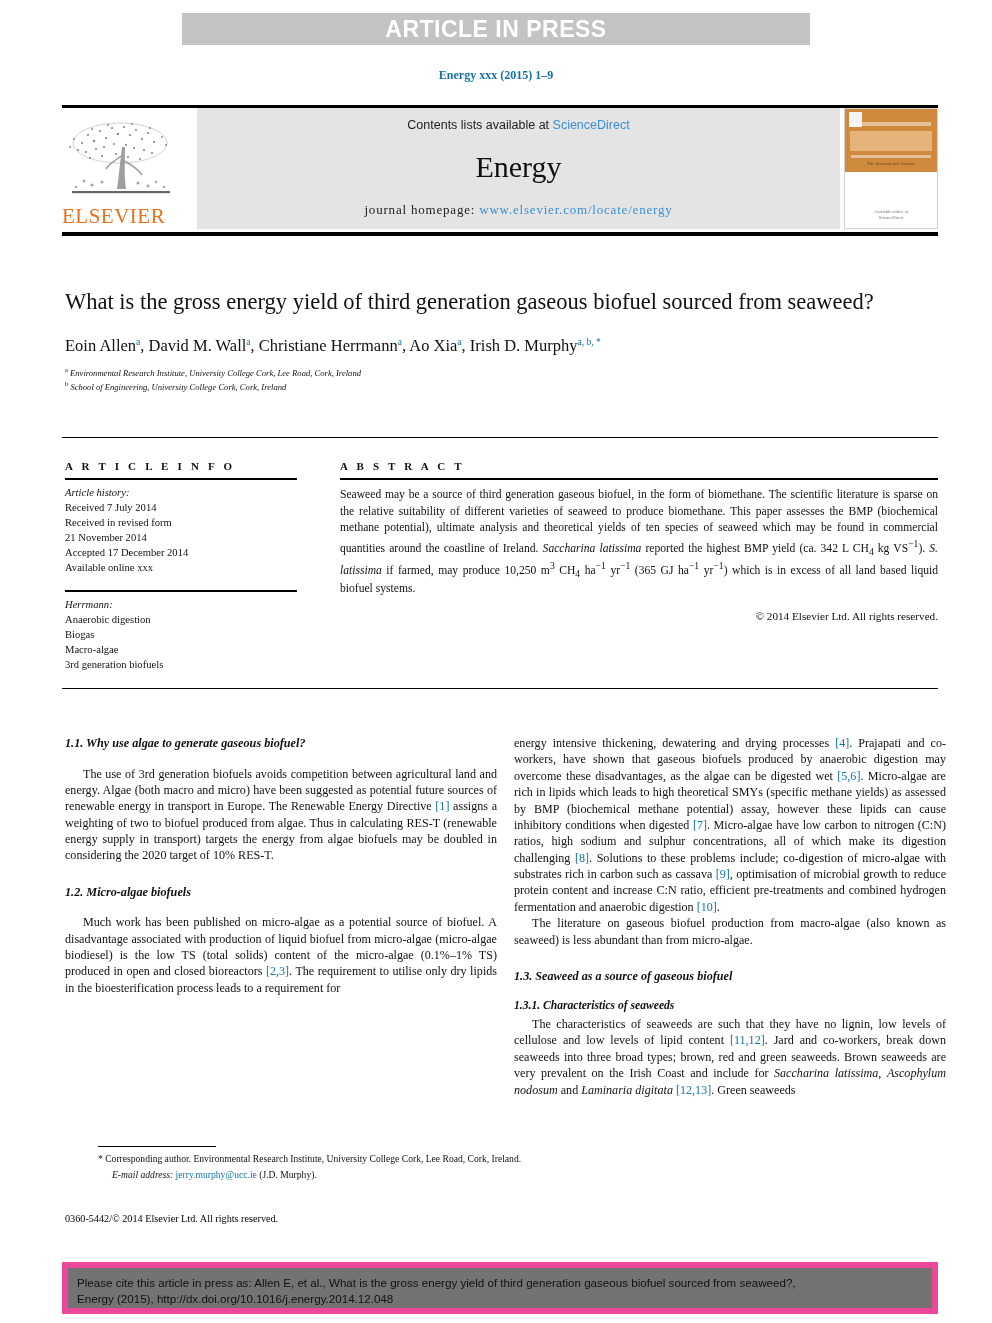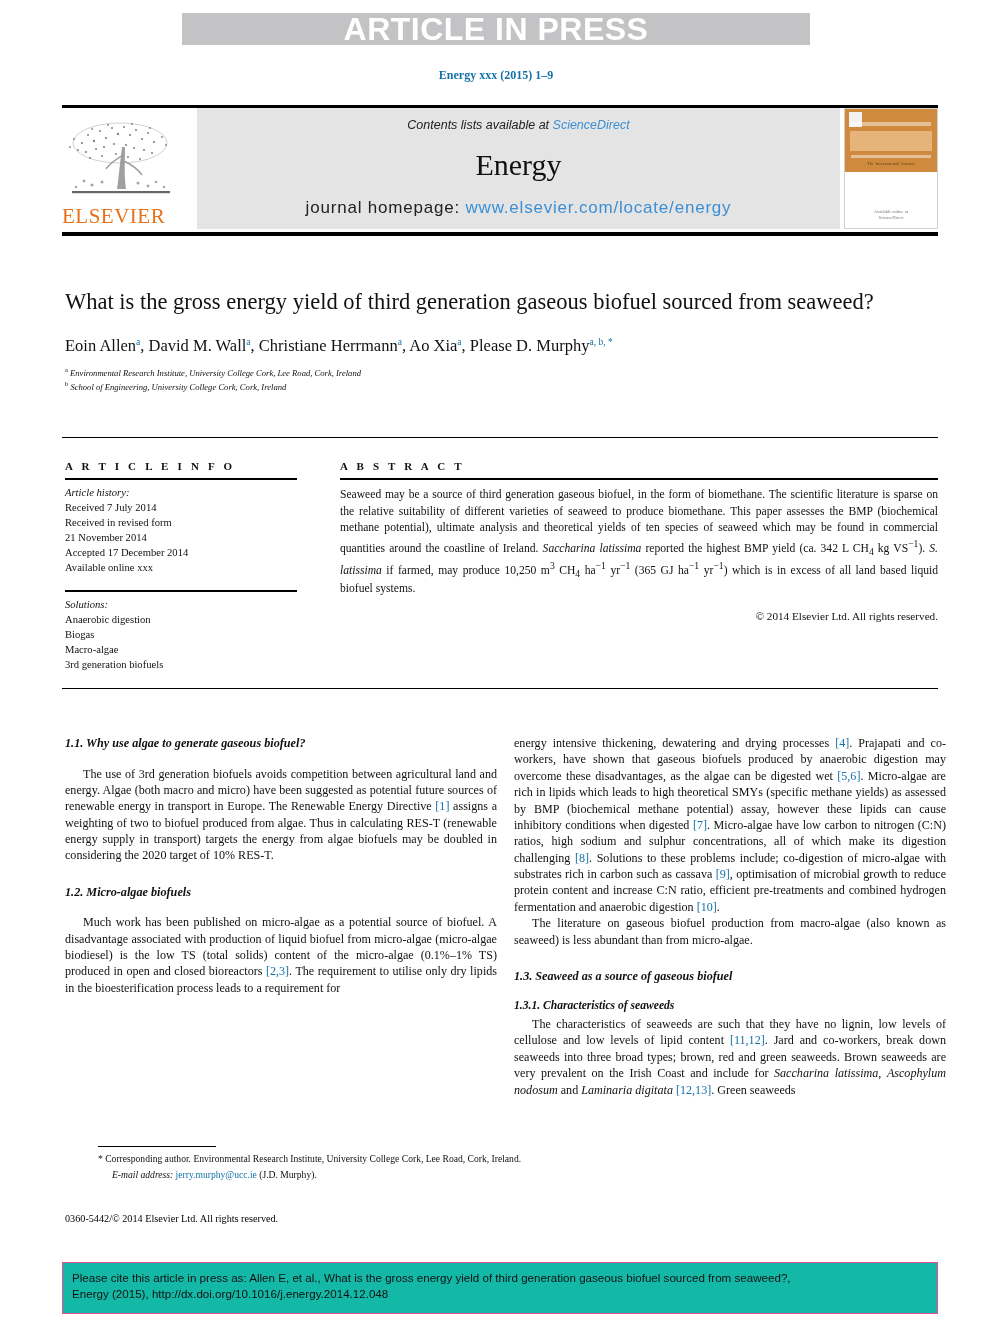--- a/index.html
+++ b/index.html
@@ -25,21 +25,21 @@
     width: 628px;
     height: 32px;
     background: #c3c3c5;
     display: flex;
     align-items: center;
     justify-content: center;
   }
   .aip-banner span {
     font-family: "Liberation Sans", sans-serif;
     font-weight: bold;
-    font-size: 32px;
+    font-size: 23px;
     letter-spacing: 0.5px;
     color: #ffffff;
   }
 
   
   .running-head {
     position: absolute;
     left: 0;
     top: 68px;
     width: 992px;
@@ -101,34 +101,33 @@
     align-items: center;
     justify-content: space-between;
     padding: 10px 0 11px 0;
     box-sizing: border-box;
     margin-left: 2px;
   }
   .contents-line {
     font-family: "Liberation Sans", sans-serif;
     font-size: 12.5px;
     color: #222;
-    font-style: italic;
   }
   .contents-line .sd {
     color: #3b8fd4;
   }
   .journal-title {
     font-family: "Liberation Serif", serif;
     font-size: 30px;
     color: #111;
     line-height: 1;
   }
   .homepage-line {
-    font-family: Liberation Sans, sans-serif;
-    font-size: 17px;
+    font-family: Liberation Serif, serif;
+    font-size: 13px;
     letter-spacing: 0.8px;
     color: #222;
   }
   .homepage-line .url {
     color: #3b8fd4;
   }
   .cover-block {
     width: 94px;
     flex: 0 0 94px;
     margin-left: 4px;
@@ -388,22 +387,22 @@
   }
   .doi-block .doi { color: #1472a8; }
 
   
   .cite-box {
     position: absolute;
     left: 62px;
     top: 1262px;
     width: 876px;
     height: 52px;
-    background: #14b8a6;
-    border: 1px solid #ec4899;
+    background: #737373;
+    border: 6px solid #ec4899;
     box-sizing: border-box;
     padding: 7px 9px 0 9px;
   }
   .cite-text {
     font-family: "Liberation Sans", sans-serif;
     font-size: 11.6px;
     line-height: 1.42;
     color: #111;
   }
 </style>
@@ -518,21 +517,21 @@
 </div>
 
 <div class="title-area">
   <h1 class="paper-title">What is the gross energy yield of third generation gaseous biofuel sourced from seaweed?</h1>
 
   <div class="authors">
     <span>Eoin Allen</span><sup>a</sup>,
     <span>David M. Wall</span><sup>a</sup>,
     <span>Christiane Herrmann</span><sup>a</sup>,
     <span>Ao Xia</span><sup>a</sup>,
-    <span>Please D. Murphy</span><sup>a, b, *</sup>
+    <span>Irish D. Murphy</span><sup>a, b, *</sup>
   </div>
 
   <div class="affiliations">
     <div><sup>a</sup> <span>Environmental Research Institute, University College Cork, Lee Road, Cork, Ireland</span></div>
     <div><sup>b</sup> <span>School of Engineering, University College Cork, Cork, Ireland</span></div>
   </div>
 </div>
 
 <div class="band-rule-top"></div>
 
@@ -543,21 +542,21 @@
     <div class="it">Article history:</div>
     <div>Received 7 July 2014</div>
     <div>Received in revised form</div>
     <div>21 November 2014</div>
     <div>Accepted 17 December 2014</div>
     <div>Available online xxx</div>
   </div>
   <div class="kw-block">
     <div class="hr-blk"></div>
     <div class="info-body">
-      <div class="it">Solutions:</div>
+      <div class="it">Herrmann:</div>
       <div>Anaerobic digestion</div>
       <div>Biogas</div>
       <div>Macro-algae</div>
       <div>3rd generation biofuels</div>
     </div>
   </div>
 </div>
 
 <div class="abs-col">
   <div class="sec-caps">A B S T R A C T</div>

